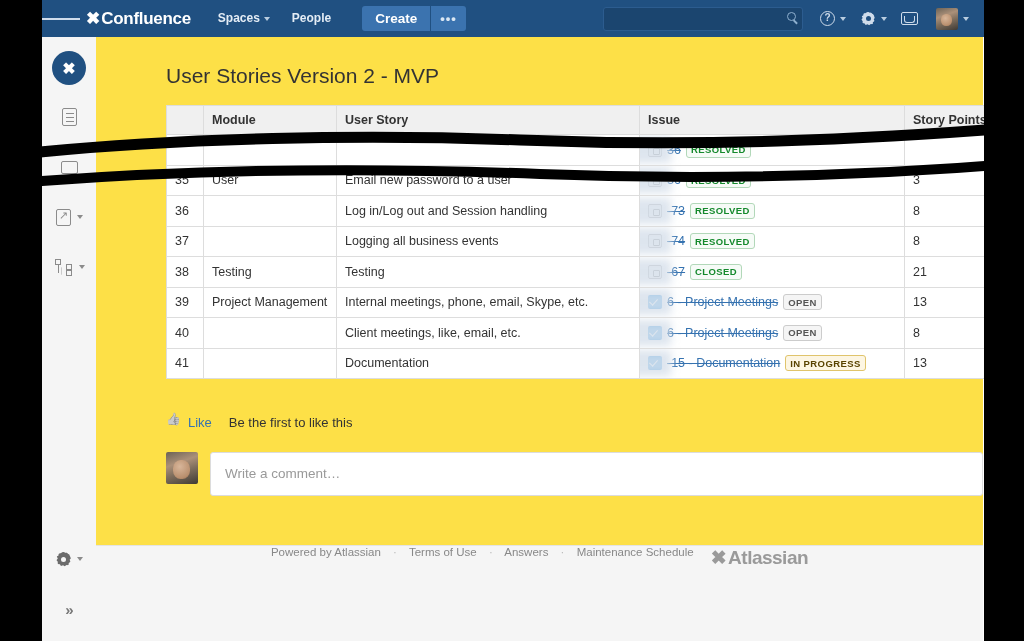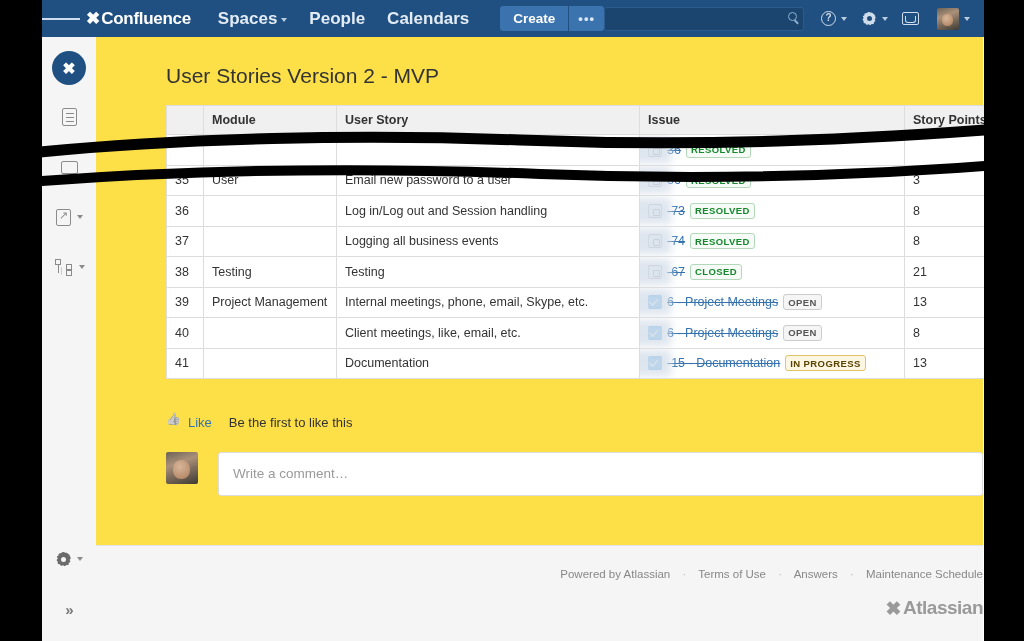--- a/index.html
+++ b/index.html
@@ -44,21 +44,21 @@
   }
   .brand-mark {
     font-size: 17px; color: #fff; font-weight: bold;
     margin-right: 2px; letter-spacing: -1px;
   }
   .brand-text {
     font-size: 17px; color: #ffffff; font-weight: bold;
     letter-spacing: -0.3px;
   }
   .nav-link {
-    color: #e3ecf5; font-size: 17px; font-weight: bold;
+    color: #e3ecf5; font-size: 12px; font-weight: bold;
     padding: 0 11px; height: 37px; line-height: 37px;
     cursor: pointer; text-decoration: none;
   }
   .nav-link .caret {
     display: inline-block; margin-left: 4px;
     border-left: 3.5px solid transparent; border-right: 3.5px solid transparent;
     border-top: 4px solid #b9cde0; vertical-align: middle;
   }
   .create-btn {
     background: #3b73af; color: #fff;
@@ -293,21 +293,21 @@
     width: 13px; height: 13px; position: relative;
   }
   .thumb::before {
     content: "\1F44D"; position: absolute; left: 0; top: -4px;
     font-size: 12px; color: #707070; filter: grayscale(1);
   }
   .like-label { color: #3572b0; cursor: pointer; }
   .like-note { color: #333; margin-left: 8px; }
 
   .comment-row {
-    display: flex; align-items: flex-start; gap: 20px;
+    display: flex; align-items: flex-start; gap: 12px;
     padding: 22px 0 0 70px;
   }
   .avatar-cmt {
     width: 32px; height: 32px; border-radius: 2px; flex: none;
     background: linear-gradient(160deg,#6b6256 0%,#ab9079 35%,#7d6d5c 60%,#3f3a34 100%);
     position: relative; overflow: hidden;
   }
   .avatar-cmt::after {
     content: ""; position: absolute; left: 7px; top: 8px;
     width: 17px; height: 19px; border-radius: 45%;
@@ -318,21 +318,21 @@
     border: 1px solid #dcdcdc; border-radius: 3px; background: #fff;
     font-size: 13.5px; color: #999; padding: 13px 0 0 14px;
     cursor: text;
   }
 
   
   .pg-footer {
     position: absolute; left: 0; bottom: 0;
     width: 887px; height: 96px;
     background: #f5f5f5; border-top: 1px solid #e4e4e4;
-    display: flex; flex-direction: column; align-items: flex-end;
+    display: flex; flex-direction: row; align-items: flex-start;
     justify-content: center; gap: 17px;
   }
   .footer-links { font-size: 11.5px; color: #888; }
   .footer-links span { cursor: pointer; }
   .footer-links .dot { margin: 0 9px; color: #bbb; cursor: default; }
   .atl-logo {
     display: flex; align-items: center; gap: 2px;
     color: #9a9a9a; font-size: 19px; font-weight: bold; letter-spacing: -0.5px;
   }
 
@@ -352,21 +352,20 @@
           <span></span>
       </div>
       <div class="brand">
         <span class="brand-mark">✖</span>
         <span class="brand-text">Confluence</span>
       </div>
       <span class="nav-link">
         <span>Spaces</span><i class="caret"></i>
       </span>
       <span class="nav-link">People</span>
-      <span class="nav-link">Calendars</span>
       <span class="create-btn">Create</span>
       <span class="create-more">•••</span>
 
       <div class="nav-right">
         <div class="nav-search">
           <span class="mag"></span>
         </div>
         <div class="nav-icon">
           <span class="help-circle">?</span>
           <i class="caret-white"></i>

